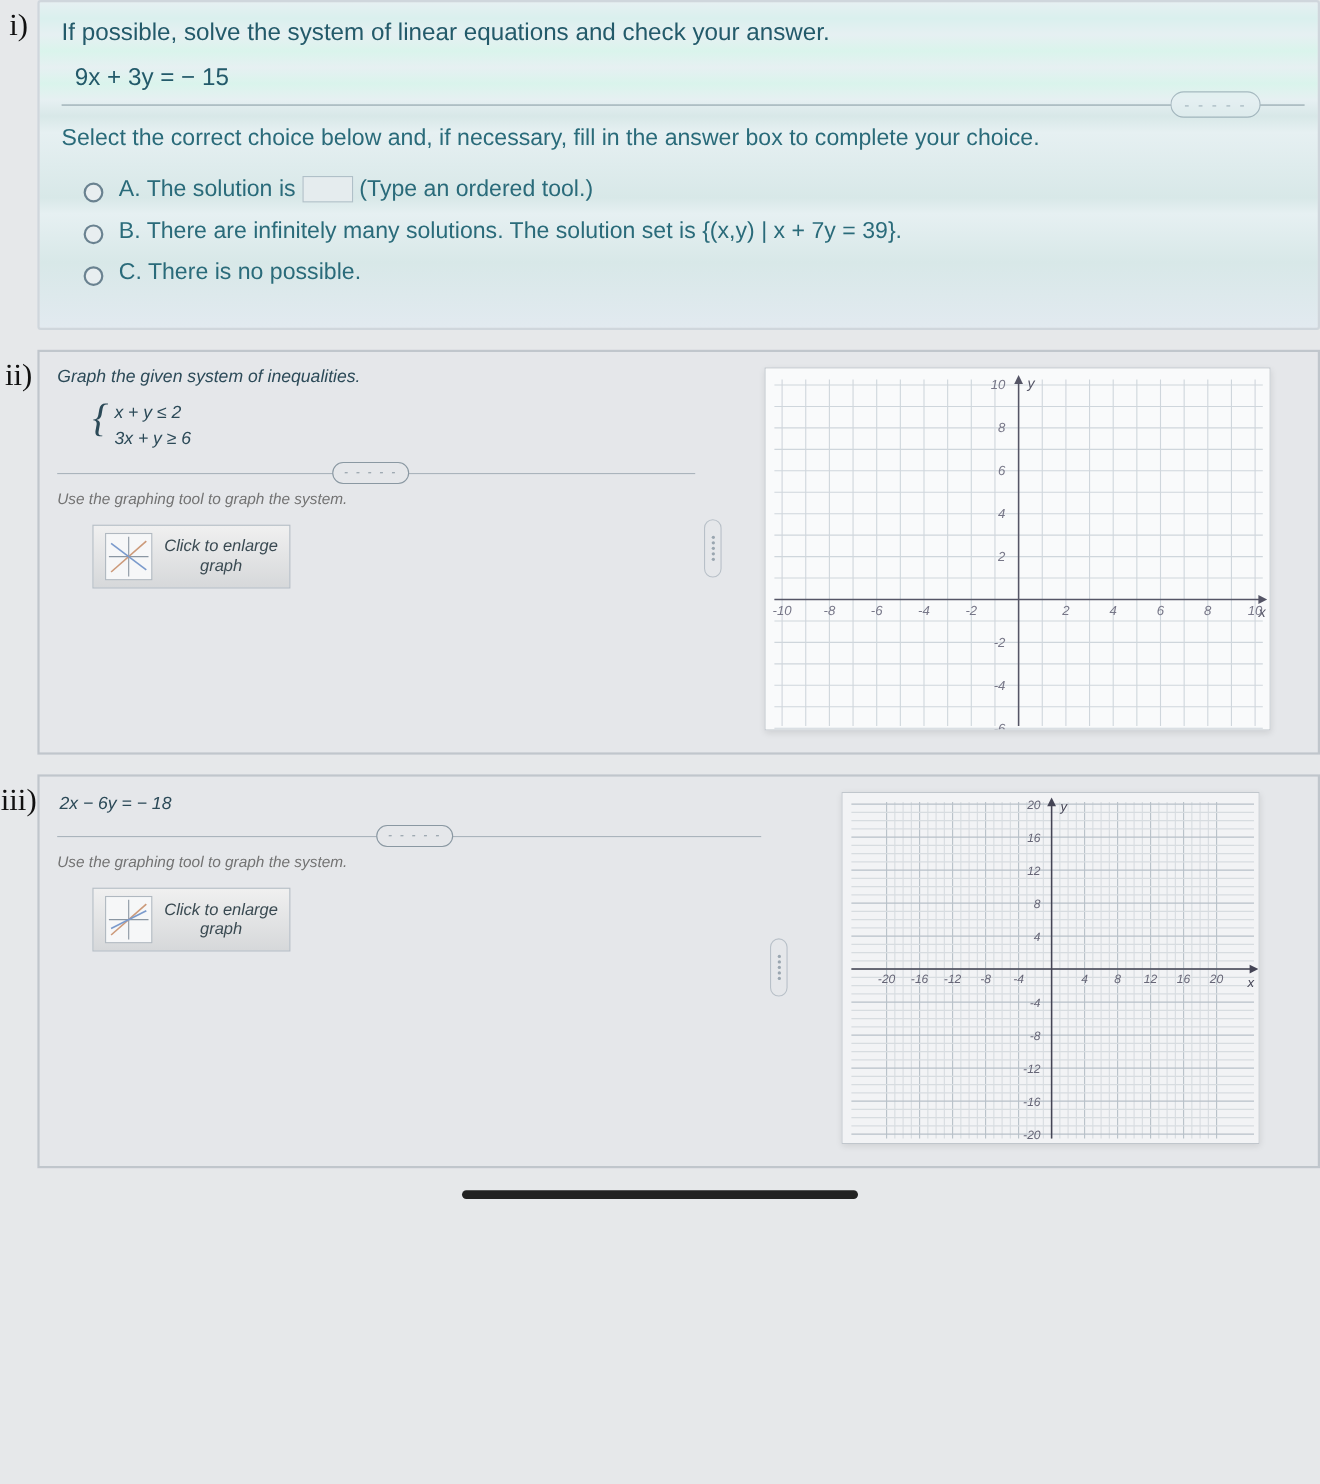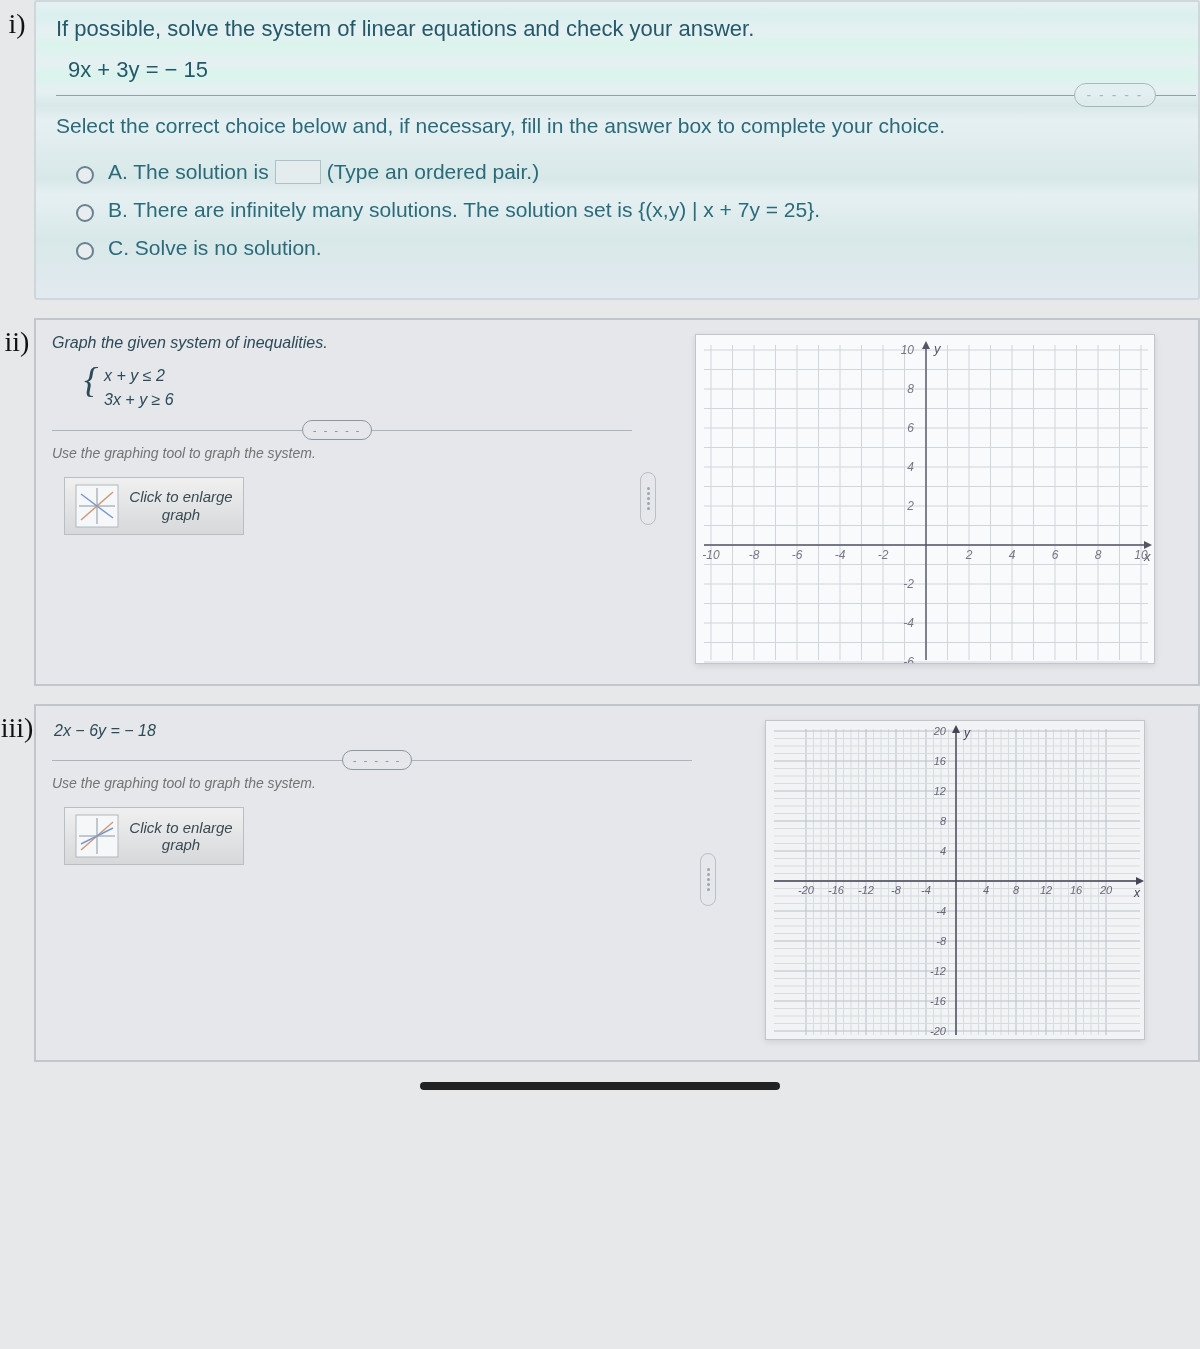--- a/index.html
+++ b/index.html
@@ -16,21 +16,21 @@
     color: #111;
     width: 34px;
     padding-top: 8px;
     text-align: center;
   }
   
   .panel1 {
     flex: 1;
     border: 2px solid #cfd6dc;
     border-radius: 3px;
-    padding: 14px 2px 24px 20px;
+    padding: 14px 12px 24px 20px;
     background: linear-gradient(180deg,
       #e6f0f2 0%, #daf0ee 5%, #e6f0f2 10%, #daf4ec 15%, #e6f0f2 20%,
       #daf4ec 25%, #e6f0f2 30%, #d8e8e8 35%, #e6f0f2 40%, #d8e8e8 60%,
       #e6f0f2 65%, #d8e8e8 80%, #e2eaf0 100%);
     position: relative;
   }
   .prompt { font-size: 22px; color: #235a6a; margin-bottom: 14px; }
   .eqs { font-size: 22px; color: #235a6a; margin-left: 12px; margin-bottom: 4px; line-height: 1.3; }
   .divider { height: 1px; background: #3a5560; opacity: 0.5; margin: 10px 0 18px 0; position: relative; }
   .pill {
@@ -75,21 +75,21 @@
   .divider2 { position: relative; height: 1px; background: #aab4bc; margin: 18px 0 14px 0; }
   .pill2 {
     position: absolute; left: 250px; top: -10px;
     width: 70px; height: 20px; border: 1px solid #8a98a2; border-radius: 10px;
     background: #e5e7ea; display: flex; align-items: center; justify-content: center;
     font-size: 11px; color: #8a98a2; letter-spacing: 2px;
   }
   .tool-instr { font-size: 14px; color: #737373; margin-bottom: 16px; }
   .enlarge-btn {
     display: flex; align-items: center; gap: 10px;
-    margin-left: 12px; width: 180px;
+    margin-left: 32px; width: 180px;
     background: linear-gradient(180deg, #f0f0f0, #d6d8da);
     border: 1px solid #b6bec6; padding: 6px 10px;
   }
   .enlarge-btn svg { flex-shrink: 0; }
   .enlarge-text { font-size: 15px; color: #3a4a52; line-height: 1.15; text-align: center; }
   .handle {
     width: 16px; align-self: center;
     display: flex; flex-direction: column; align-items: center; gap: 2px;
     padding: 14px 2px; border: 1px solid #b8c0c8; border-radius: 8px;
     background: #e5e7ea;
@@ -116,29 +116,29 @@
     </div>
     <div class="divider">
       <div class="pill">- - - - -</div>
     </div>
     <div class="instruction">Select the correct choice below and, if necessary, fill in the answer box to complete your choice.</div>
     <div class="choices">
       <div class="choice">
         <span class="radio"></span>
         <span>A.  The solution is</span>
         <span class="answer-box"></span>
-        <span class="hint">(Type an ordered pair.)</span>
+        <span class="hint">(Type an ordered tool.)</span>
       </div>
       <div class="choice">
         <span class="radio"></span>
-        <span>B.  There are infinitely many solutions. The solution set is {(x,y) | x + 7y = 25}.</span>
+        <span>B.  There are infinitely many solutions. The solution set is {(x,y) | x + 7y = 39}.</span>
       </div>
       <div class="choice">
         <span class="radio"></span>
-        <span>C.  Solve is no solution.</span>
+        <span>C.  There is no possible.</span>
       </div>
     </div>
   </div>
 </div>
 
 <div class="question">
   <div class="q-label">ii)</div>
   <div class="panel-grey">
     <div class="left-col">
       <div class="small-prompt">Graph the given system of inequalities.</div>

